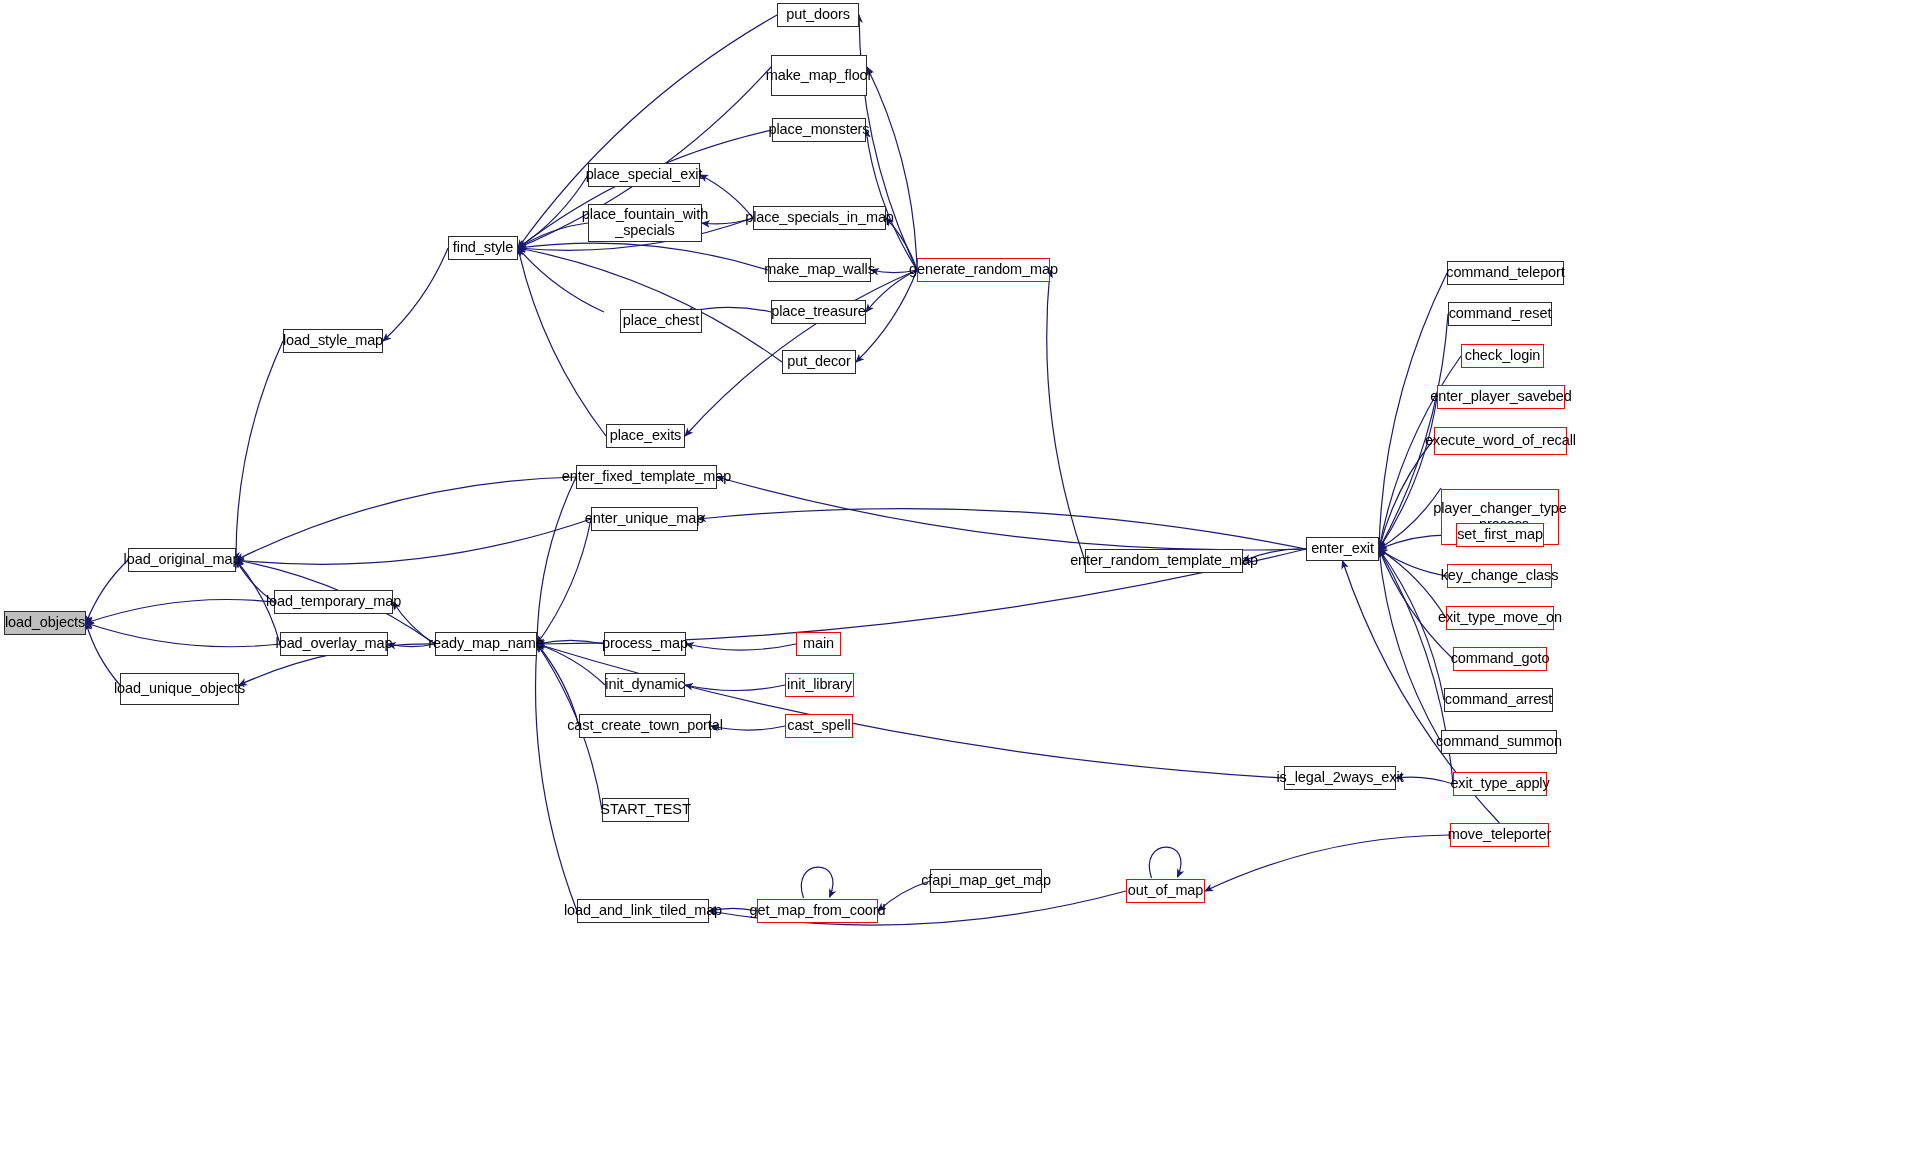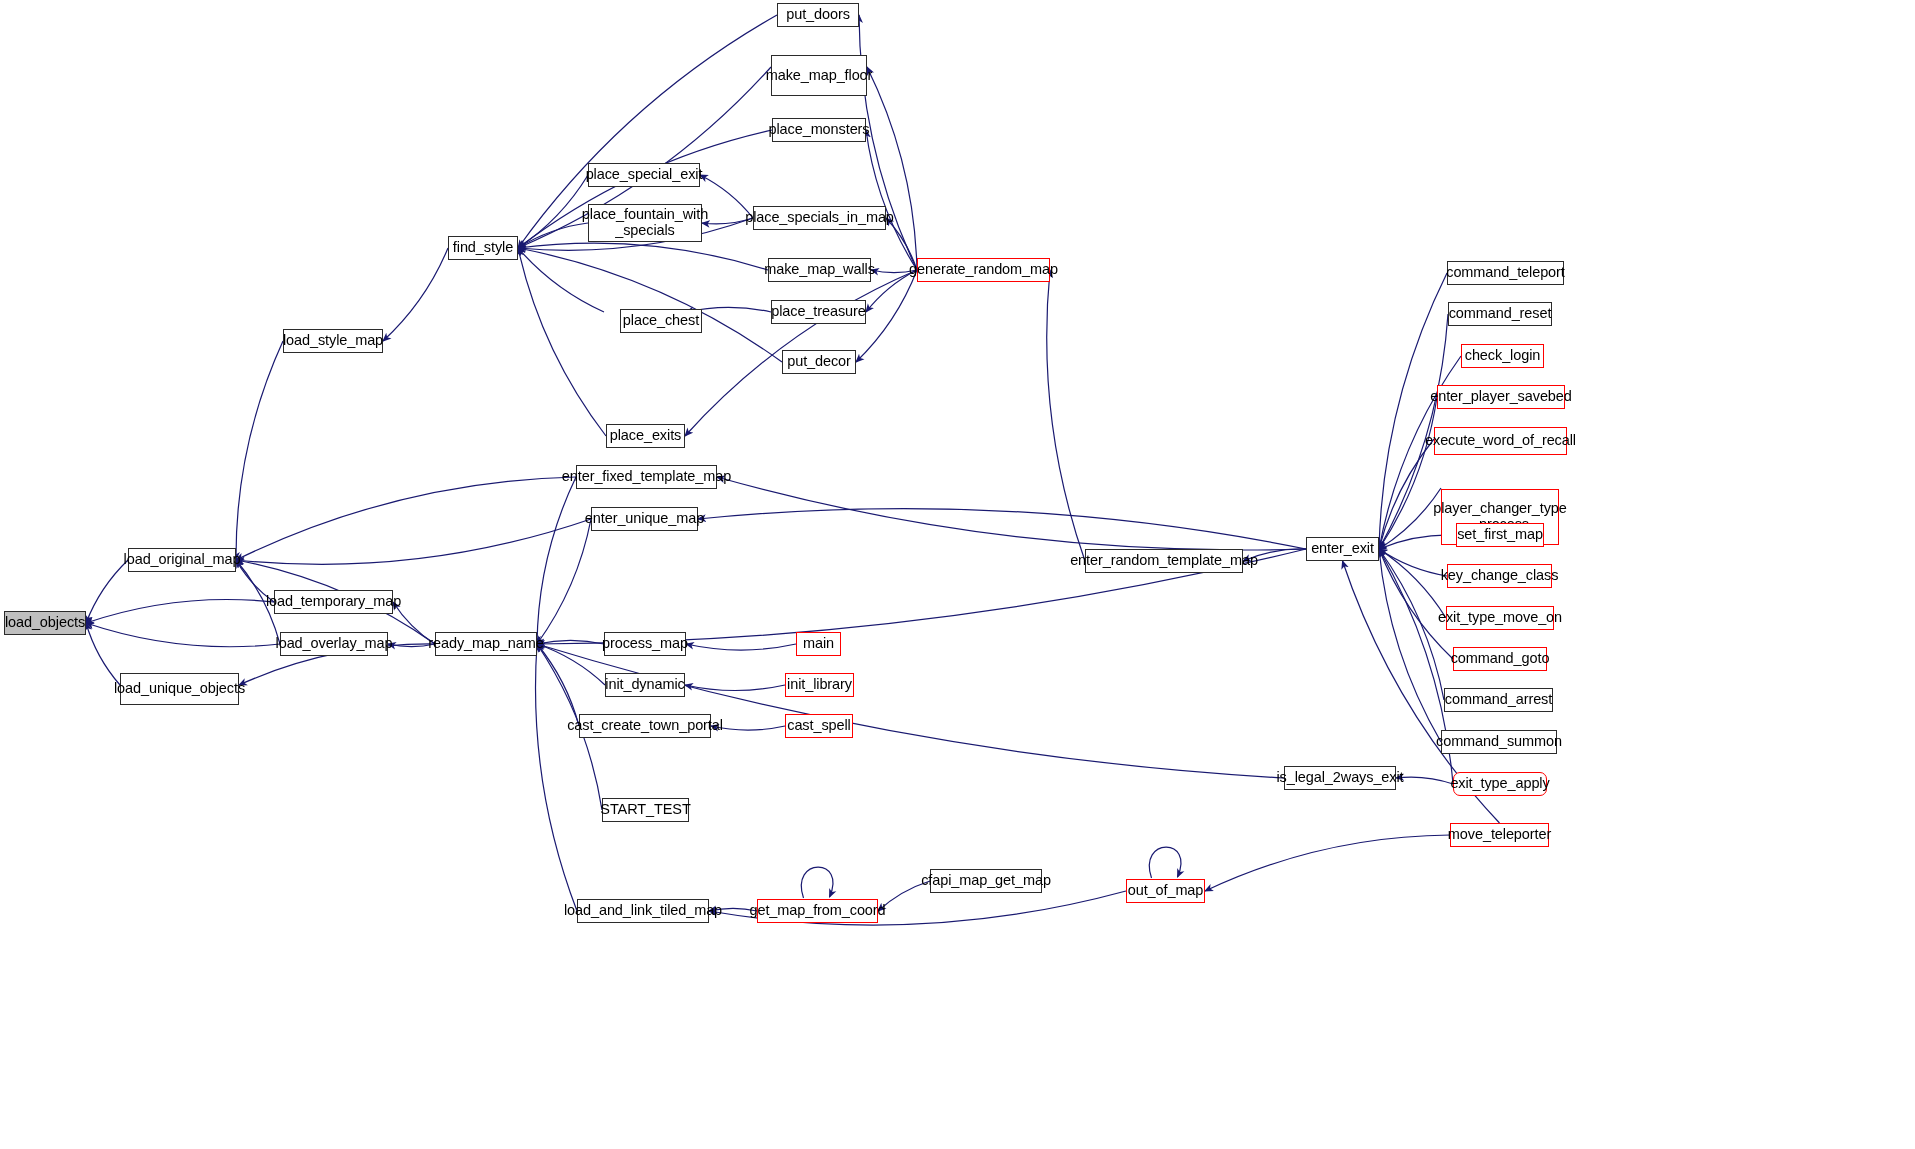--- a/index.html
+++ b/index.html
@@ -137,21 +137,21 @@
       <div class="node red" style="left: 796px; top: 632px; width: 45px; height: 24px;">main</div>
       <div class="node red" style="left: 1453px; top: 647px; width: 94px; height: 24px;">command_goto</div>
       <div class="node" style="left: 605px; top: 673px; width: 80px; height: 24px;">init_dynamic</div>
       <div class="node red" style="left: 785px; top: 673px; width: 69px; height: 24px;">init_library</div>
       <div class="node" style="left: 120px; top: 673px; width: 119px; height: 32px;">load_unique_objects</div>
       <div class="node" style="left: 1444px; top: 688px; width: 109px; height: 24px;">command_arrest</div>
       <div class="node" style="left: 579px; top: 714px; width: 132px; height: 24px;">cast_create_town_portal</div>
       <div class="node red" style="left: 785px; top: 714px; width: 68px; height: 24px;">cast_spell</div>
       <div class="node" style="left: 1441px; top: 730px; width: 116px; height: 24px;">command_summon</div>
       <div class="node" style="left: 1284px; top: 766px; width: 112px; height: 24px;">is_legal_2ways_exit</div>
-      <div class="node red" style="left: 1453px; top: 772px; width: 94px; height: 24px; border-radius: 7px;">exit_type_apply</div>
+      <div class="node red" style="left: 1453px; top: 772px; width: 94px; height: 24px;">exit_type_apply</div>
       <div class="node" style="left: 602px; top: 798px; width: 87px; height: 24px;">START_TEST</div>
       <div class="node red" style="left: 1450px; top: 823px; width: 99px; height: 24px;">move_teleporter</div>
       <div class="node" style="left: 930px; top: 869px; width: 112px; height: 24px;">cfapi_map_get_map</div>
       <div class="node red" style="left: 1126px; top: 879px; width: 79px; height: 24px;">out_of_map</div>
       <div class="node" style="left: 577px; top: 899px; width: 132px; height: 24px;">load_and_link_tiled_map</div>
       <div class="node red" style="left: 757px; top: 899px; width: 121px; height: 24px;">get_map_from_coord</div>
     </div>
 </div>
 
 </body></html>

